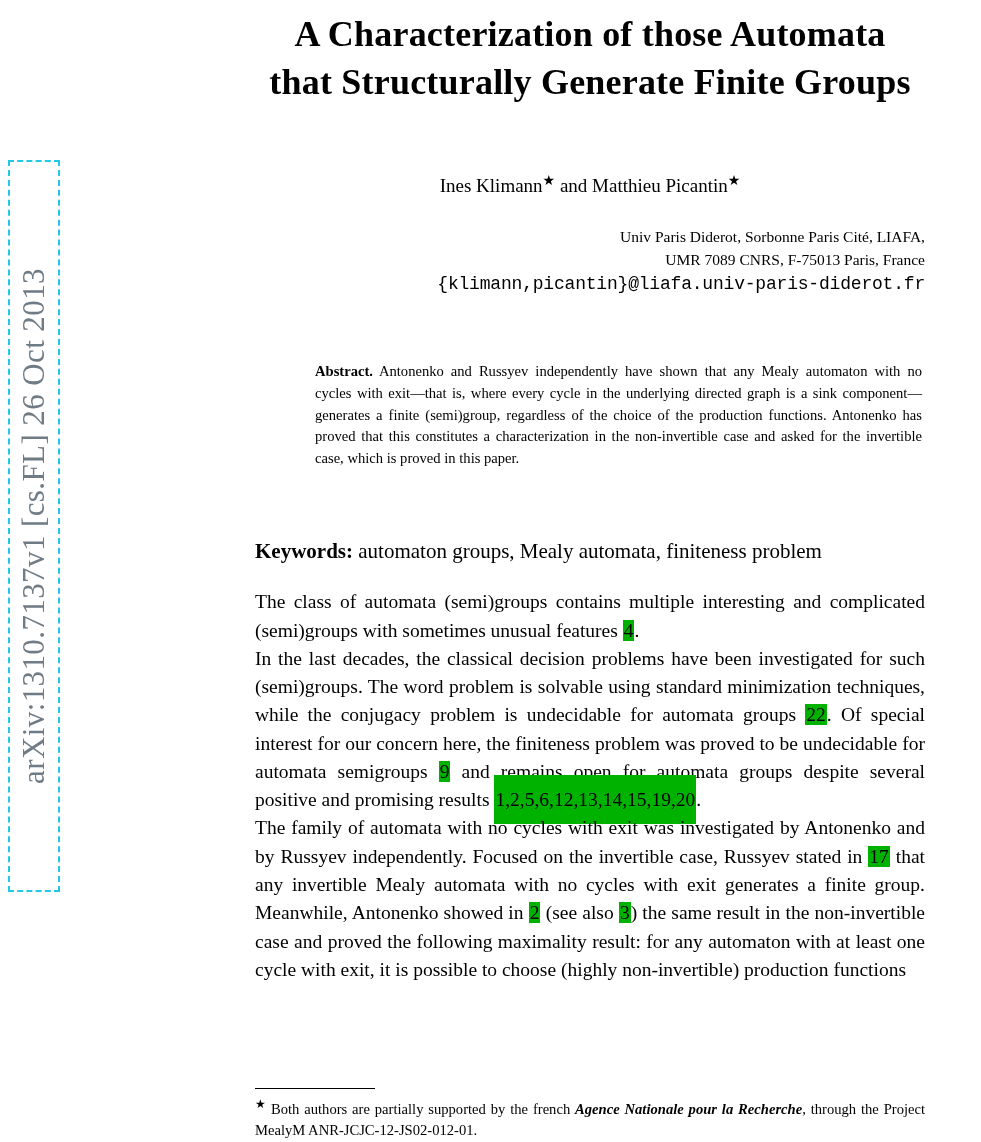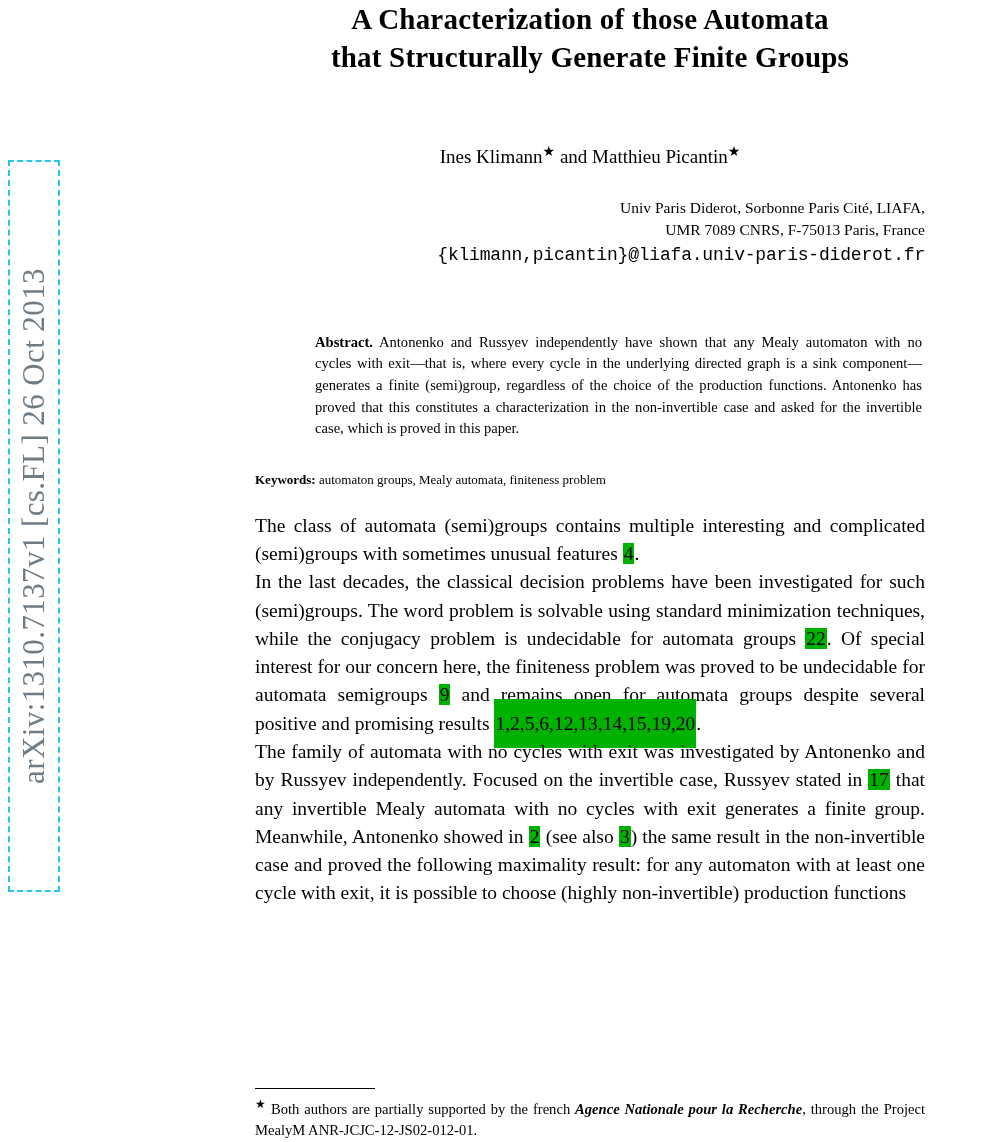--- a/index.html
+++ b/index.html
@@ -44,23 +44,23 @@
   .content {
     position: absolute;
     left: 255px;
     top: 0;
     width: 670px;
   }
 
   .title {
     text-align: center;
     font-weight: bold;
-    font-size: 29px;
+    font-size: 36px;
     line-height: 1.32;
-    margin-top: 0px;
+    margin-top: 11px;
     letter-spacing: 0.2px;
   }
   .title .line2 { display: block; }
 
   .authors {
     text-align: center;
     font-size: 19px;
     margin-top: 66px;
   }
   .star { font-size: 14px; vertical-align: super; }
@@ -83,22 +83,22 @@
     font-size: 14.6px;
     line-height: 1.48;
     text-align: justify;
   }
   .abstract .abs-head {
     font-weight: bold;
     margin-right: 6px;
   }
 
   .keywords {
-    margin-top: 32px;
-    font-size: 13px;
+    margin-top: 70px;
+    font-size: 21px;
   }
   .keywords .kw-head { font-weight: bold; }
 
   .section-head {
     margin-top: 47px;
     font-size: 22px;
     font-weight: bold;
   }
   .section-head .secnum { margin-right: 20px; }
 

